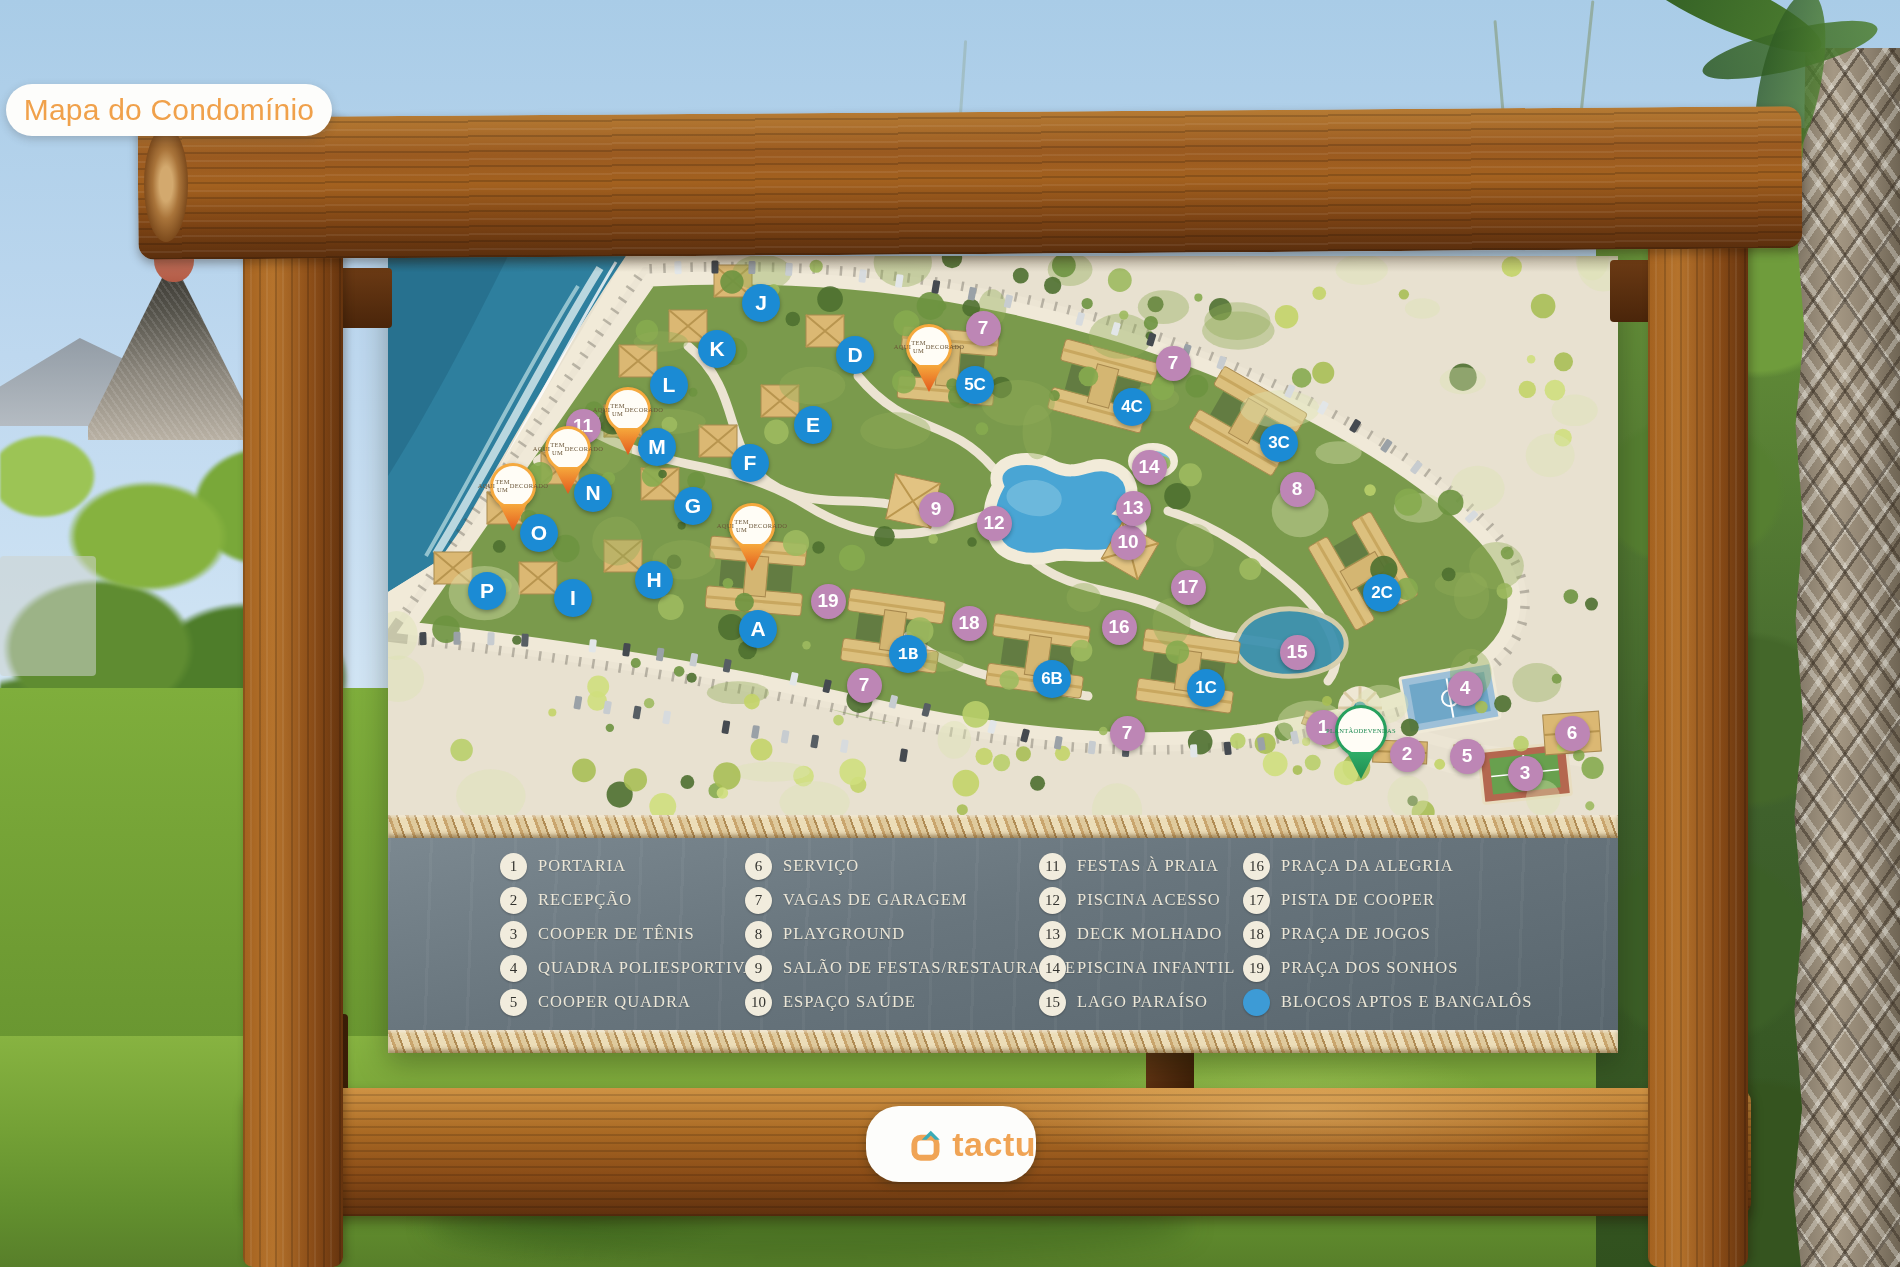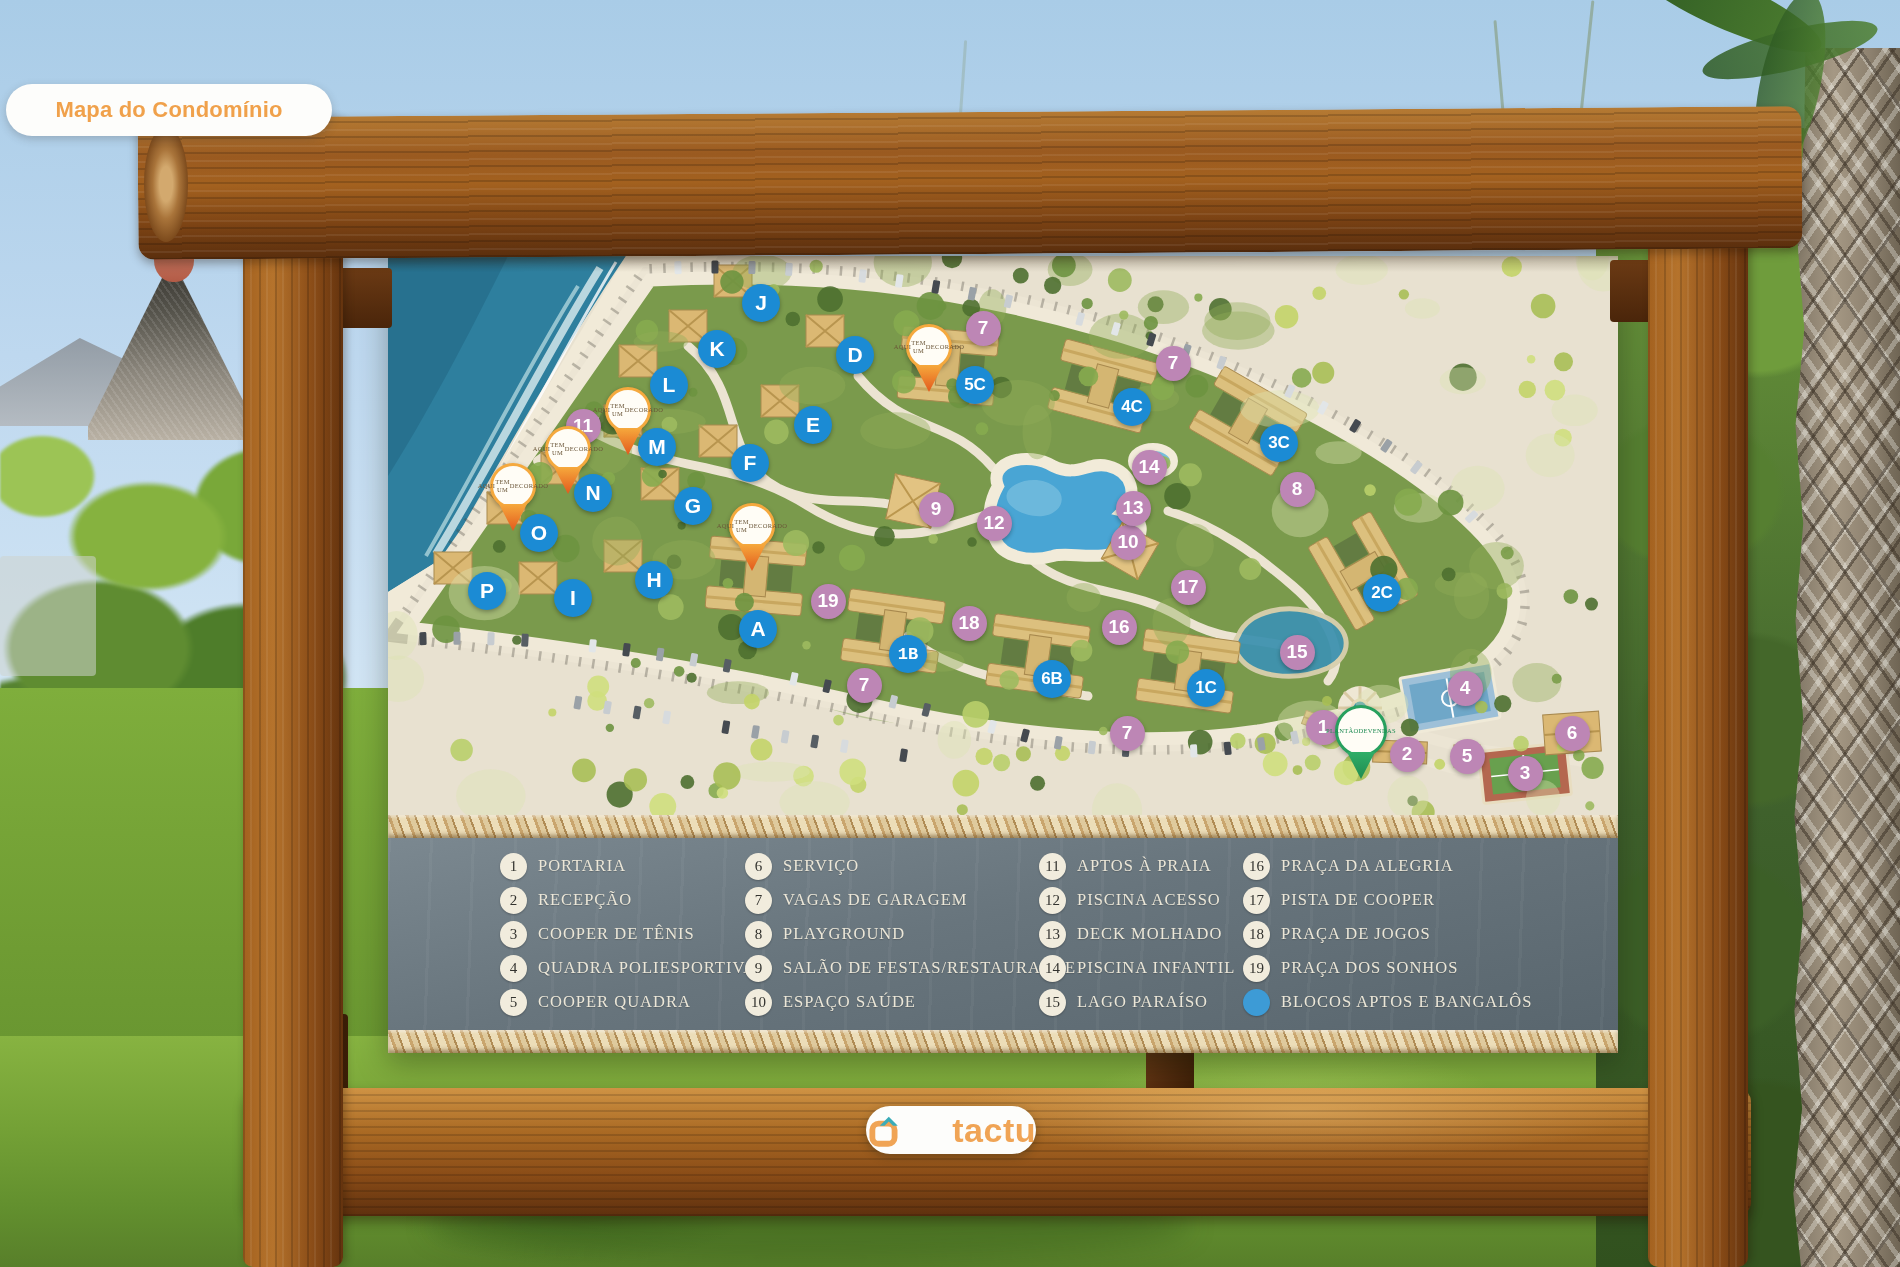--- a/index.html
+++ b/index.html
@@ -113,23 +113,23 @@
   .bracket{background:linear-gradient(180deg,#6b3a14,#4a250a);border-radius:4px;z-index:12;}
   #bracket-left{left:336px;top:268px;width:56px;height:60px;}
   #bracket-right{left:1610px;top:260px;width:54px;height:62px;}
   .stub{background:linear-gradient(90deg,#5e3212,#3f2008);border-radius:4px;z-index:9;}
   #stub-left{left:300px;top:1014px;width:48px;height:84px;}
   #stub-right{left:1146px;top:1046px;width:48px;height:60px;}
 
   
   #badge{left:6px;top:84px;width:326px;height:52px;background:#fdfdfb;border-radius:26px;z-index:60;
     display:flex;align-items:center;justify-content:center;box-shadow:0 3px 8px rgba(60,60,60,.25);}
-  #badge span{color:#f0a14b;font-weight:bold;font-size:22px;letter-spacing:.2px;}
-  #brand-pill{left:866px;top:1106px;width:170px;height:48px;background:#fdfdfb;border-radius:33px;z-index:60;
-    display:flex;align-items:center;justify-content:space-between;gap:8px;box-shadow:0 3px 8px rgba(40,40,20,.35);}
+  #badge span{color:#f0a14b;font-weight:normal;font-size:30px;letter-spacing:.2px;}
+  #brand-pill{left:866px;top:1106px;width:170px;height:76px;background:#fdfdfb;border-radius:33px;z-index:60;
+    display:flex;align-items:center;justify-content:flex-end;gap:8px;box-shadow:0 3px 8px rgba(40,40,20,.35);}
   #brand-pill .brand-text{color:#f0a455;font-weight:bold;font-size:34px;letter-spacing:.5px;}
 
   
   #markers{inset:0;z-index:40;pointer-events:none;}
   .m-letter,.m-number{position:absolute;border-radius:50%;color:#fff;font-weight:bold;
     display:flex;align-items:center;justify-content:center;box-shadow:0 2px 4px rgba(0,0,0,.3);}
   .m-letter{width:38px;height:38px;background:#1b8bd4;font-size:21px;}
   .m-letter.small{font-size:17px;}
   .m-number{width:35px;height:35px;background:#bd86b5;font-size:19px;}
   .pin{position:absolute;width:46px;}
@@ -705,21 +705,21 @@
             <div class="legend-label">SALÃO DE FESTAS/RESTAURANTE</div>
           </div>
           <div class="legend-item">
             <div class="legend-num">10</div>
             <div class="legend-label">ESPAÇO SAÚDE</div>
           </div>
         </div>
       <div class="legend-col" id="legend-col-2">
           <div class="legend-item">
             <div class="legend-num">11</div>
-            <div class="legend-label">APTOS À PRAIA</div>
+            <div class="legend-label">FESTAS À PRAIA</div>
           </div>
           <div class="legend-item">
             <div class="legend-num">12</div>
             <div class="legend-label">PISCINA ACESSO</div>
           </div>
           <div class="legend-item">
             <div class="legend-num">13</div>
             <div class="legend-label">DECK MOLHADO</div>
           </div>
           <div class="legend-item">

